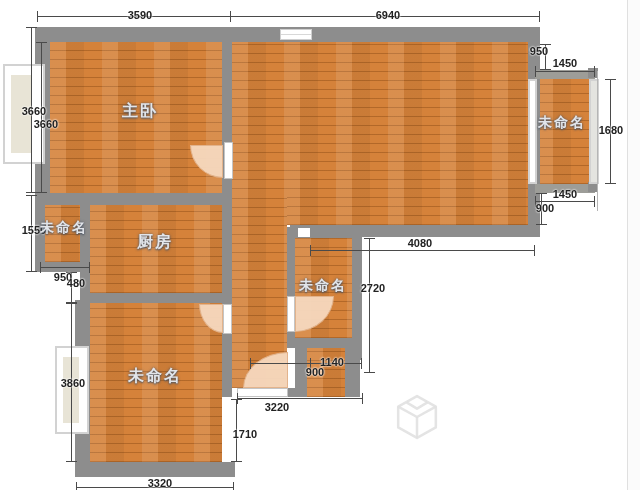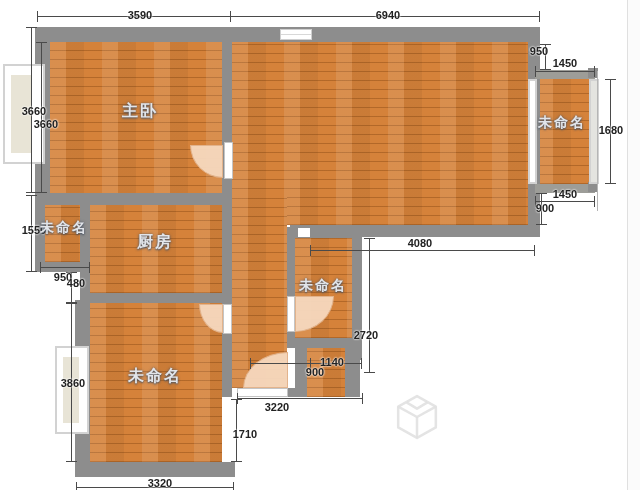--- a/index.html
+++ b/index.html
@@ -149,21 +149,21 @@
   <div class="dim" style="left:588px;top:124px;width:46px;">1680</div>
   <div class="dim" style="left:541px;top:188px;width:48px;">1450</div>
   <div class="dim" style="left:527px;top:202px;width:36px;">900</div>
   <div class="dim" style="left:14px;top:105px;width:40px;">3660</div>
   <div class="dim" style="left:26px;top:118px;width:40px;">3660</div>
   <div class="dim" style="left:14px;top:224px;width:40px;">1550</div>
   <div class="dim" style="left:46px;top:271px;width:34px;">950</div>
   <div class="dim" style="left:59px;top:277px;width:34px;">480</div>
   <div class="dim" style="left:53px;top:377px;width:40px;">3860</div>
   <div class="dim" style="left:395px;top:237px;width:50px;">4080</div>
-  <div class="dim" style="left:343px;top:282px;width:46px;margin-top:47px;">2720</div>
+  <div class="dim" style="left:350px;top:282px;width:46px;">2720</div>
   <div class="dim" style="left:310px;top:356px;width:44px;">1140</div>
   <div class="dim" style="left:297px;top:366px;width:36px;">900</div>
   <div class="dim" style="left:250px;top:401px;width:54px;">3220</div>
   <div class="dim" style="left:223px;top:428px;width:44px;">1710</div>
   <div class="dim" style="left:133px;top:477px;width:54px;">3320</div>
 
   <div class="room-label rl-big" style="left:103px;top:101px;width:74px;">主卧</div>
   <div class="room-label rl-big" style="left:123px;top:232px;width:64px;">厨房</div>
   <div class="room-label rl-small" style="left:33px;top:219px;width:62px;">未命名</div>
   <div class="room-label rl-small" style="left:531px;top:114px;width:62px;">未命名</div>

